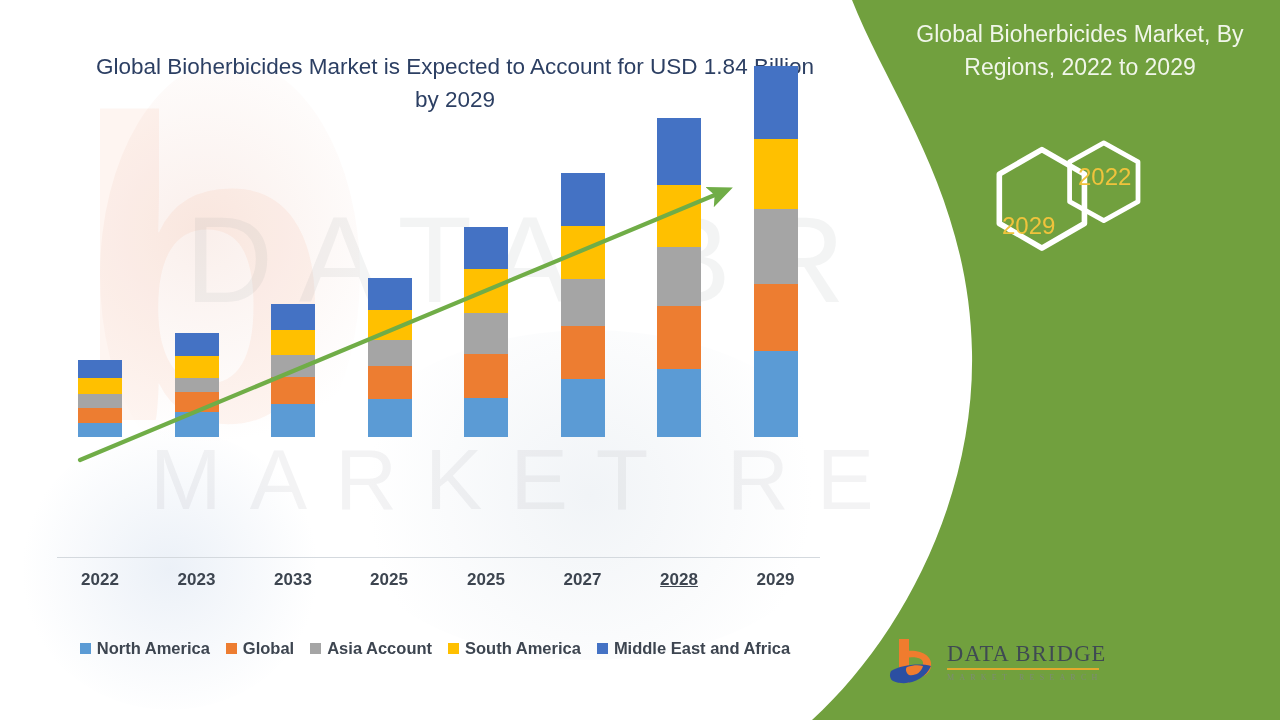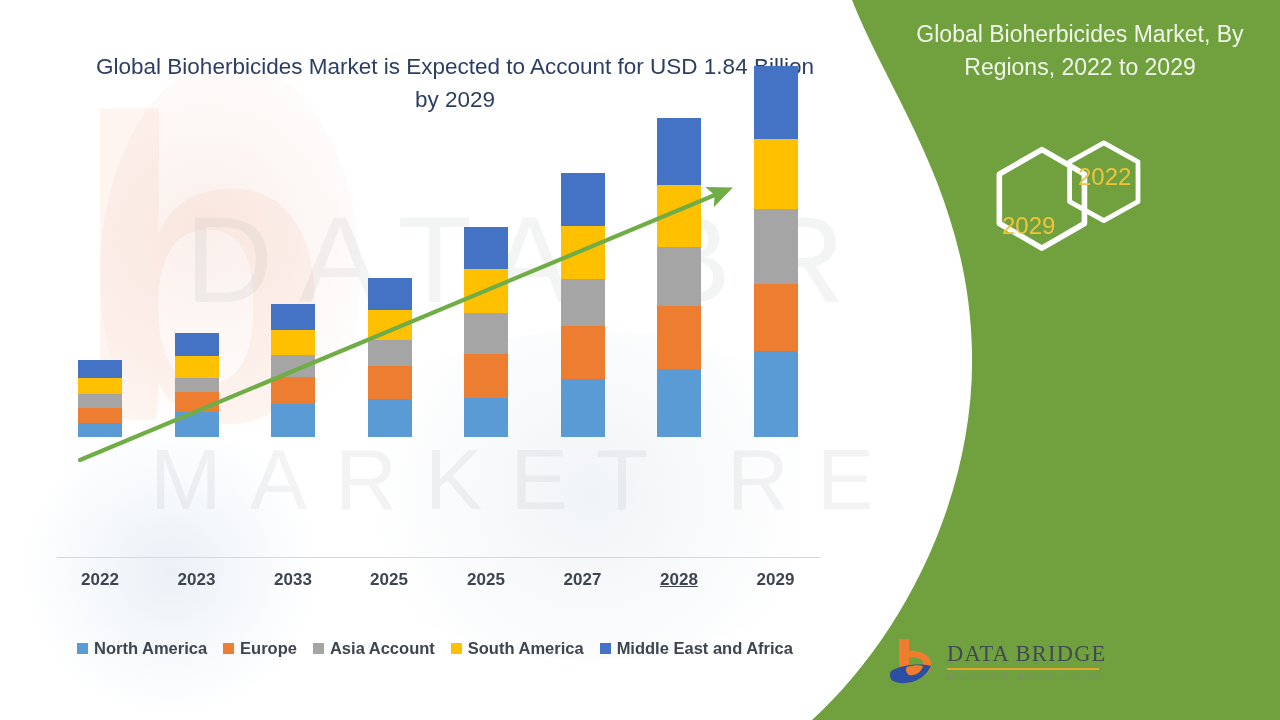--- a/index.html
+++ b/index.html
@@ -164,21 +164,21 @@
       </svg>
     </div>
 
     <div id="legend">
         <div class="legend-item">
           <span class="legend-swatch" style="background: rgb(91, 155, 213);"></span>
           <span class="legend-label">North America</span>
         </div>
         <div class="legend-item">
           <span class="legend-swatch" style="background: rgb(237, 125, 49);"></span>
-          <span class="legend-label">Europe</span>
+          <span class="legend-label">Global</span>
         </div>
         <div class="legend-item">
           <span class="legend-swatch" style="background: rgb(165, 165, 165);"></span>
           <span class="legend-label">Asia Account</span>
         </div>
         <div class="legend-item">
           <span class="legend-swatch" style="background: rgb(255, 192, 0);"></span>
           <span class="legend-label">South America</span>
         </div>
         <div class="legend-item">

